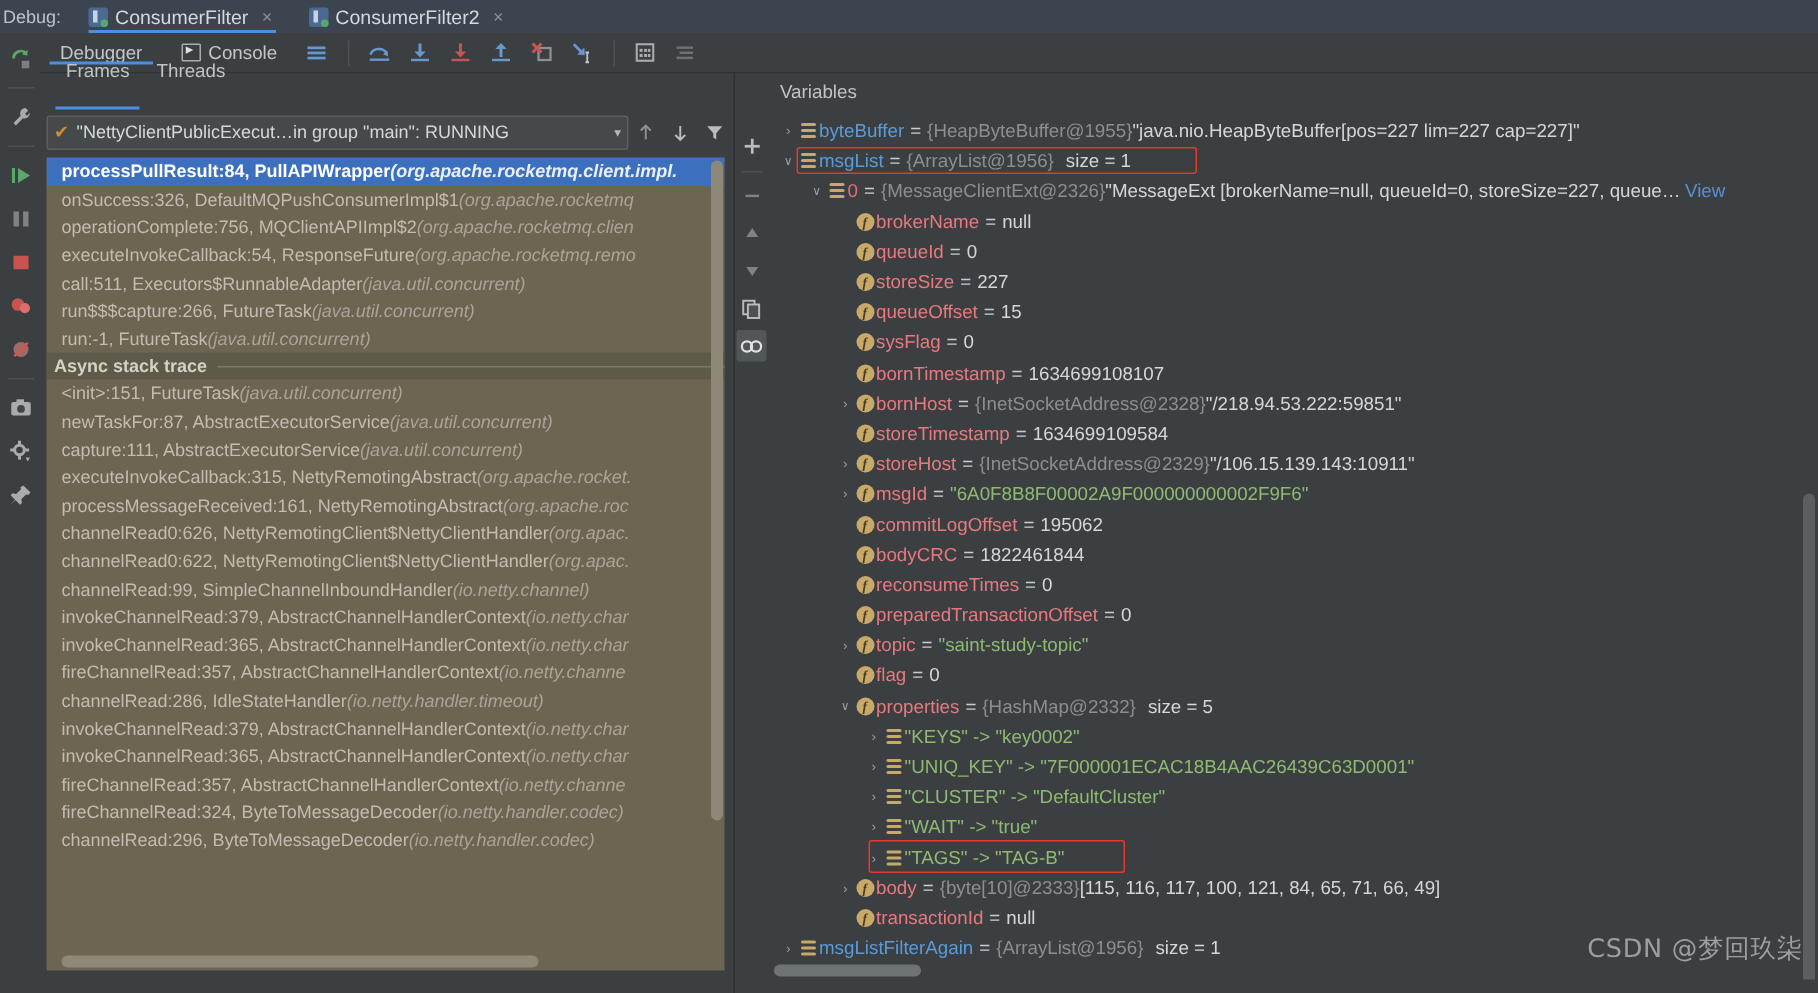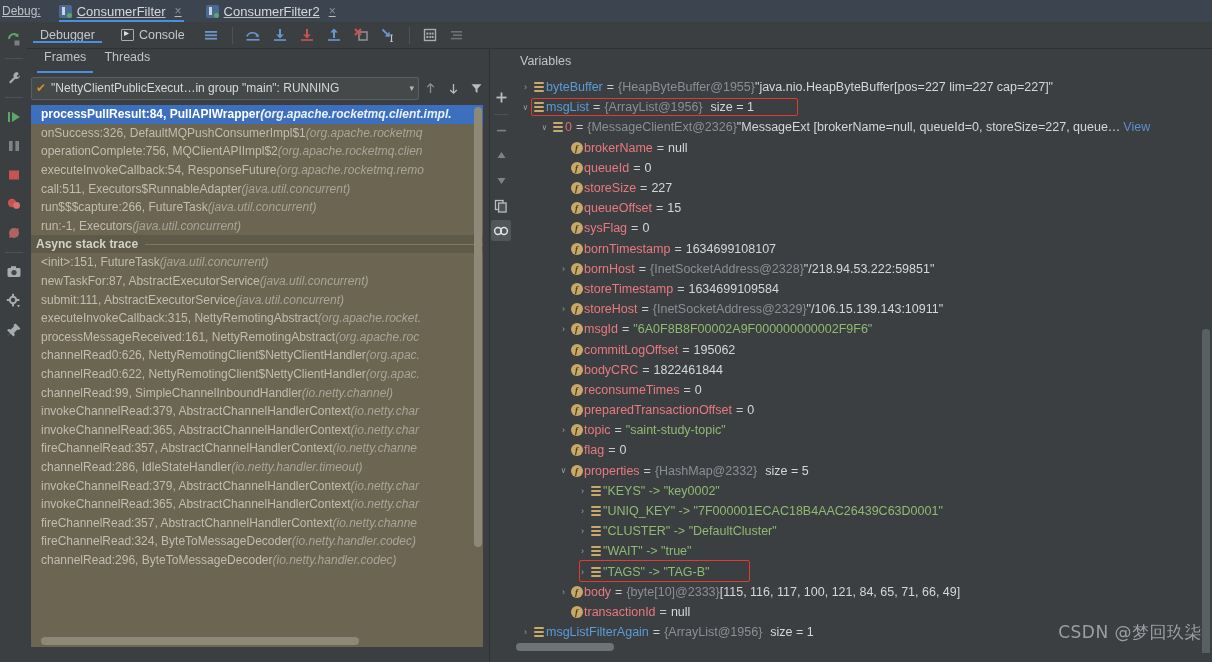--- a/index.html
+++ b/index.html
@@ -8,21 +8,21 @@
     background: #3c3f41;
     font-family: "Liberation Sans", sans-serif;
     overflow: hidden;
     color: #bbbbbb;
   }
   #app { position: relative; width: 1212px; height: 662px; }
 
   
   .topbar {
     position: absolute; left: 0; top: 0; width: 1212px; height: 22px;
-    background: #3c4450; display: flex; align-items: center; text-decoration: underline;
+    background: #3c4450; display: flex; align-items: center;
   }
   .topbar .debug-label {
     font-size: 12px; color: #bfc3c7; padding-left: 2px; margin-right: 14px;
     white-space: nowrap;
   }
   .rtab {
     display: flex; align-items: center; height: 22px; padding: 0 6px 0 4px;
     font-size: 13px; color: #d6d9dc; position: relative; white-space: nowrap;
   }
   .rtab.active::after {
@@ -85,21 +85,21 @@
     justify-content: center;
   }
 
   
   .frames-panel {
     position: absolute; left: 27px; top: 49px; width: 463px; height: 613px;
     background: #3c3f41;
   }
   .frames-tabs { display: flex; height: 24px; align-items: flex-end; padding-left: 8px; }
   .ftab {
-    font-size: 12.5px; color: #c0c4c8; padding: 0 9px 9px; position: relative;
+    font-size: 12.5px; color: #c0c4c8; padding: 0 9px 19px; position: relative;
   }
   .ftab.active::after {
     content: ""; position: absolute; left: 2px; right: 2px; bottom: 0;
     height: 2px; background: #4b8fe0;
   }
   .thread-row {
     display: flex; align-items: center; height: 24px; margin: 3px 2px 2px 4px;
   }
   .thread-combo {
     flex: 1 1 auto; height: 23px; background: #45494a; border: 1px solid #5a5f61;
@@ -441,39 +441,39 @@
           </div>
           <div class="frame-row">
             <span>call:511, Executors$RunnableAdapter </span>
             <span class="pkg">(java.util.concurrent)</span>
           </div>
           <div class="frame-row">
             <span>run$$$capture:266, FutureTask </span>
             <span class="pkg">(java.util.concurrent)</span>
           </div>
           <div class="frame-row">
-            <span>run:-1, Executors </span>
+            <span>run:-1, FutureTask </span>
             <span class="pkg">(java.util.concurrent)</span>
           </div>
         </div>
       <div class="async-header">
         <span>Async stack trace</span>
         <span class="line"></span>
       </div>
       <div id="async-container">
           <div class="frame-row">
             <span>&lt;init&gt;:151, FutureTask </span>
             <span class="pkg">(java.util.concurrent)</span>
           </div>
           <div class="frame-row">
             <span>newTaskFor:87, AbstractExecutorService </span>
             <span class="pkg">(java.util.concurrent)</span>
           </div>
           <div class="frame-row">
-            <span>submit:111, AbstractExecutorService </span>
+            <span>capture:111, AbstractExecutorService </span>
             <span class="pkg">(java.util.concurrent)</span>
           </div>
           <div class="frame-row">
             <span>executeInvokeCallback:315, NettyRemotingAbstract </span>
             <span class="pkg">(org.apache.rocket.</span>
           </div>
           <div class="frame-row">
             <span>processMessageReceived:161, NettyRemotingAbstract </span>
             <span class="pkg">(org.apache.roc</span>
           </div>

